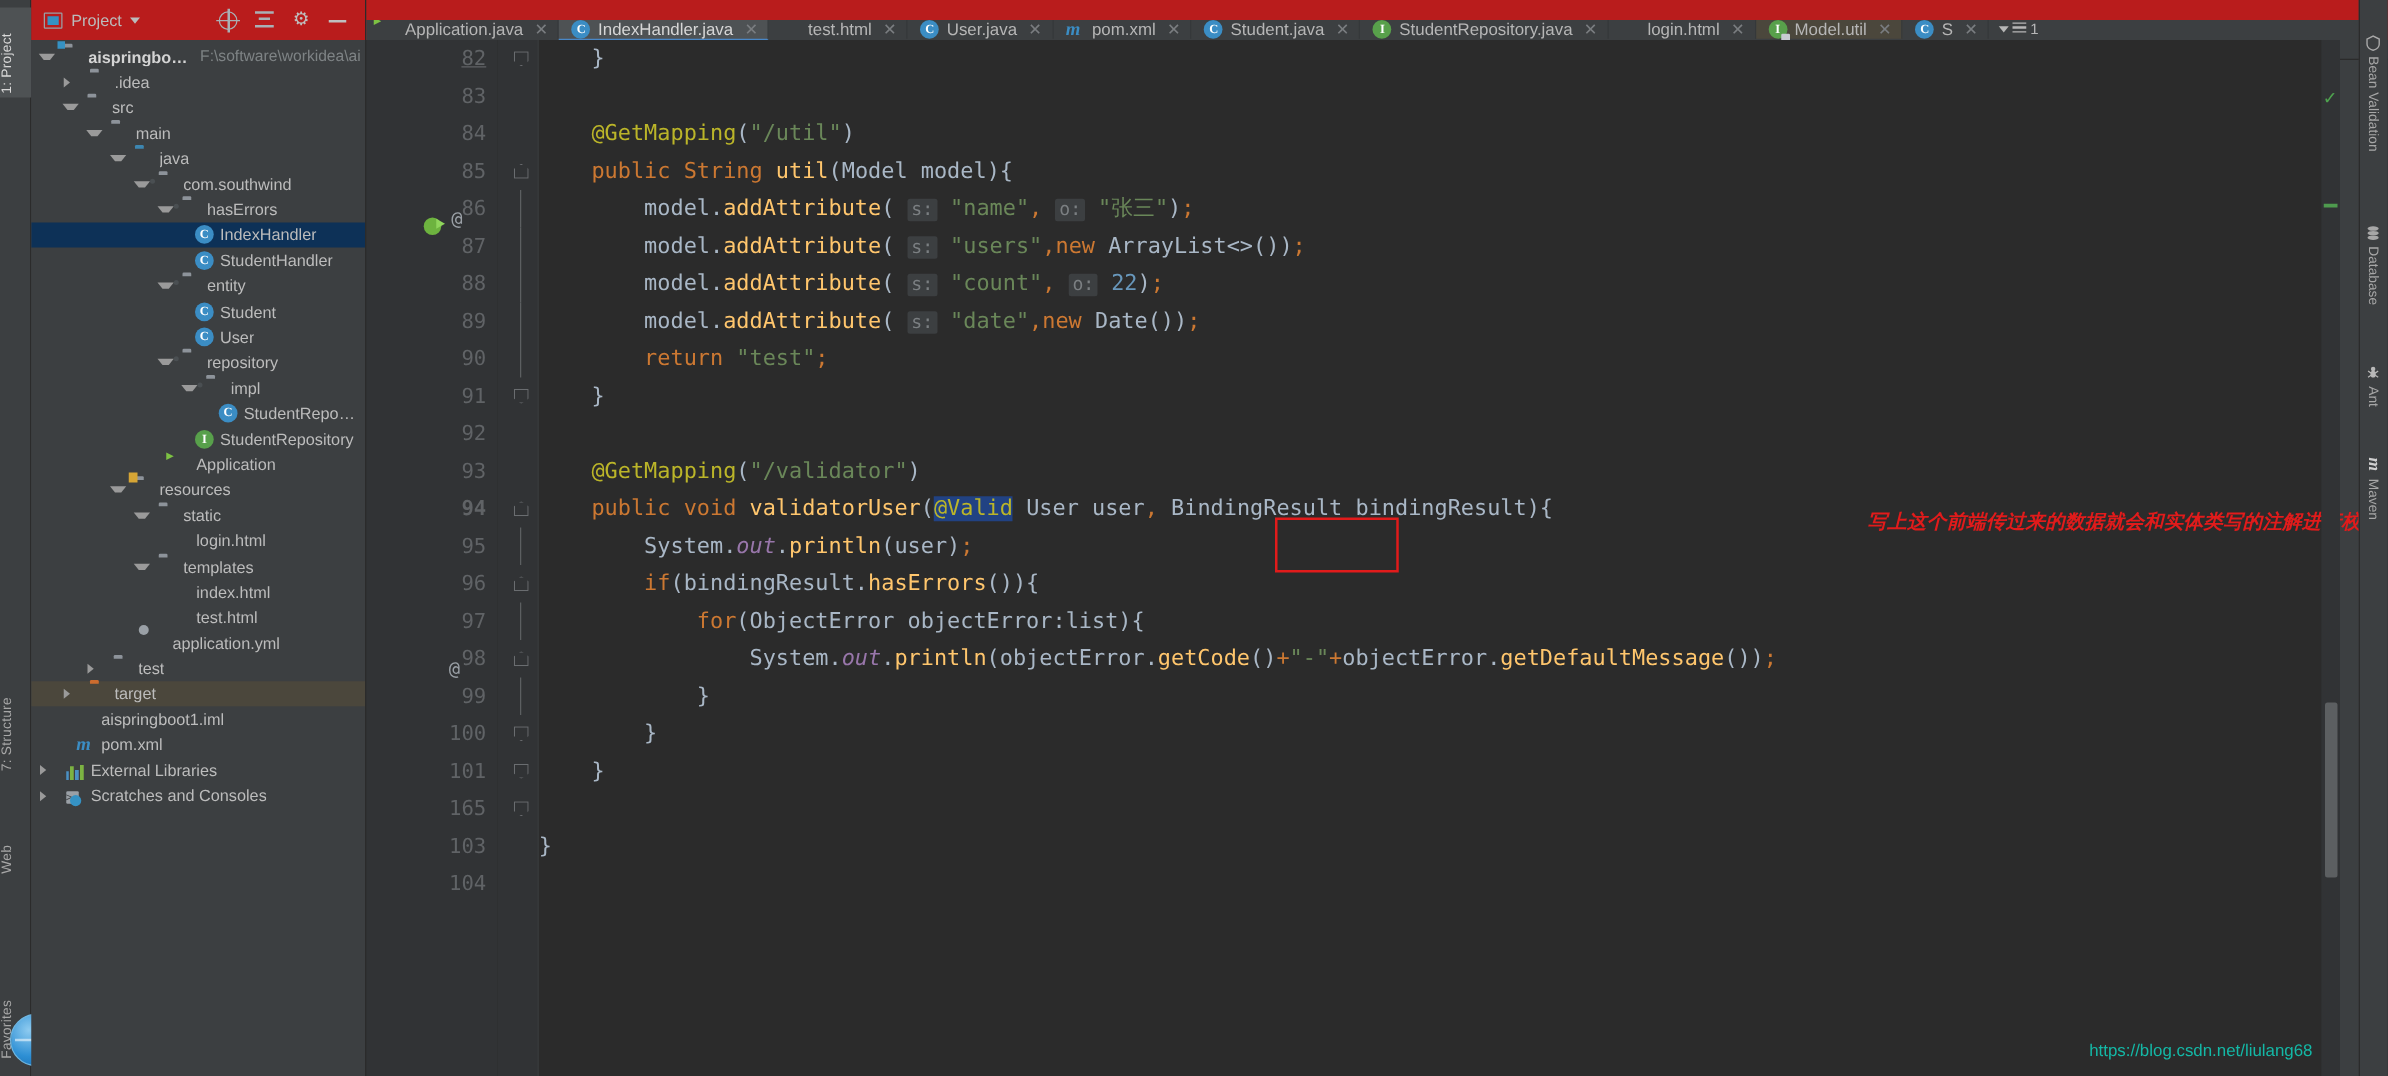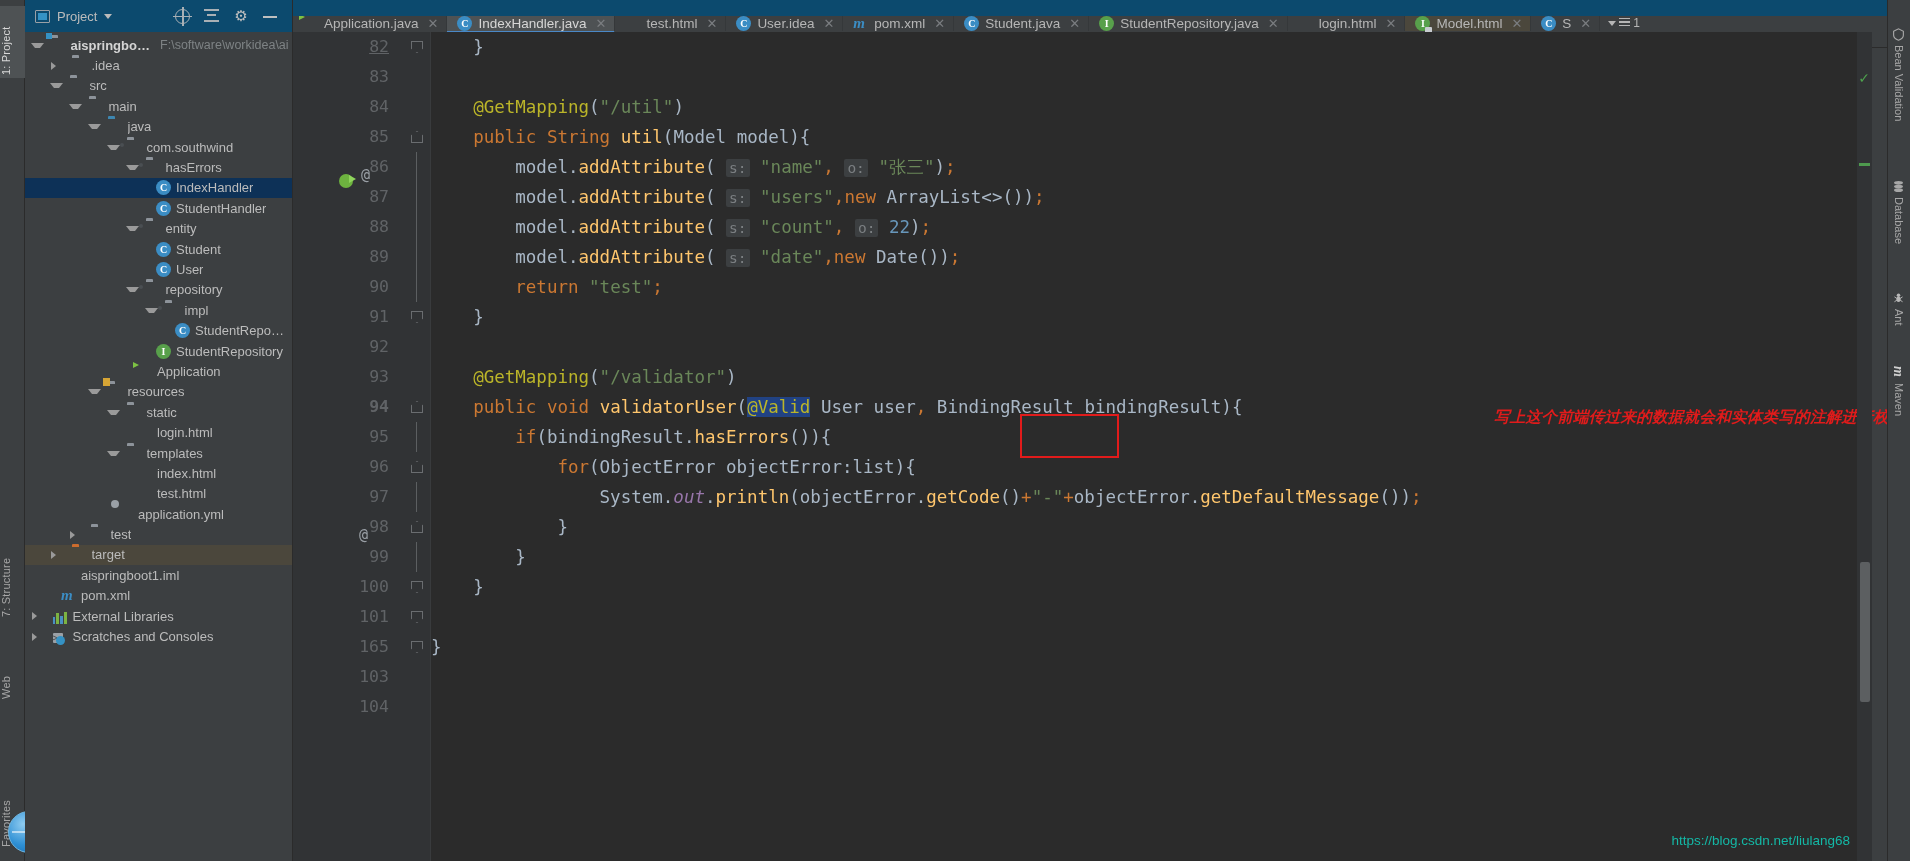--- a/index.html
+++ b/index.html
@@ -20,21 +20,21 @@
     position: absolute; left: 0; width: 25px;
     color: #a7a7a7; font-size: 11px;
     writing-mode: vertical-rl; text-orientation: mixed;
     white-space: nowrap; letter-spacing: .2px;
     padding: 3px 0; text-align: left;
   }
   .vtab.active { background: #4e5254; color: #d8d8d8; }
   .vtab.rot180 { transform: rotate(180deg); }
 
   
-  .topbar { position: absolute; left: 25px; top: 0; right: 0; height: 32px; background: #0c4a6e; }
+  .topbar { position: absolute; left: 25px; top: 0; right: 0; height: 32px; background: #b91c1c; }
   .proj-header {
     position: absolute; left: 0; top: 0; width: 268px; height: 32px;
     display: flex; align-items: center; gap: 7px; padding-left: 10px;
     border-right: 1px solid #2b2b2b;
   }
   .proj-header .label { color: #bbbbbb; font-size: 13px; }
   .ph-icon { width: 15px; height: 13px; border: 1.6px solid #9aa0a6; border-radius: 1px; position: relative; }
   .ph-icon::after { content:''; position:absolute; left:2px; top:2px; right:2px; bottom:2px; background:#3592c4; }
   .caret-dn { width:0;height:0;border-left:4.5px solid transparent;border-right:4.5px solid transparent;border-top:5px solid #bbbbbb; }
   .hdr-btns { position: absolute; left: 150px; top: 0; height: 32px; display: flex; align-items: center; gap: 14px; }
@@ -247,21 +247,21 @@
       </div>
       <div class="etab">
         <span class="fi"><span class="fi-html"></span></span>
         <span>test.html</span>
         <span class="x">✕</span>
       </div>
       <div class="etab">
         <span class="fi">
             <span class="fi-c">C</span>
           </span>
-        <span>User.idea</span>
+        <span>User.java</span>
         <span class="x">✕</span>
       </div>
       <div class="etab">
         <span class="fi"><span class="fi-m">m</span></span>
         <span>pom.xml</span>
         <span class="x">✕</span>
       </div>
       <div class="etab">
         <span class="fi">
             <span class="fi-c">C</span>
@@ -278,21 +278,21 @@
       </div>
       <div class="etab">
         <span class="fi"><span class="fi-html"></span></span>
         <span>login.html</span>
         <span class="x">✕</span>
       </div>
       <div class="etab sel-brown">
         <span class="fi fi-lock">
             <span class="fi-i">I</span>
           </span>
-        <span>Model.html</span>
+        <span>Model.util</span>
         <span class="x">✕</span>
       </div>
       <div class="etab">
         <span class="fi">
             <span class="fi-c">C</span>
           </span>
         <span>S</span>
         <span class="x">✕</span>
       </div>
       <div class="tab-extra">
@@ -611,20 +611,21 @@
           <div class="ln">    <span class="kw">public</span> <span class="kw">String</span> <span class="meth">util</span>(<span class="plain">Model</span> <span class="plain">model</span>){</div>
           <div class="ln">        <span class="plain">model</span>.<span class="meth">addAttribute</span>( <span class="hint">s:</span> <span class="str">"name"</span><span class="kw2">,</span> <span class="hint">o:</span> <span class="str">"张三"</span>)<span class="kw2">;</span></div>
           <div class="ln">        <span class="plain">model</span>.<span class="meth">addAttribute</span>( <span class="hint">s:</span> <span class="str">"users"</span><span class="kw2">,</span><span class="kw">new</span> <span class="plain">ArrayList</span>&lt;&gt;())<span class="kw2">;</span></div>
           <div class="ln">        <span class="plain">model</span>.<span class="meth">addAttribute</span>( <span class="hint">s:</span> <span class="str">"count"</span><span class="kw2">,</span> <span class="hint">o:</span> <span class="num">22</span>)<span class="kw2">;</span></div>
           <div class="ln">        <span class="plain">model</span>.<span class="meth">addAttribute</span>( <span class="hint">s:</span> <span class="str">"date"</span><span class="kw2">,</span><span class="kw">new</span> <span class="plain">Date</span>())<span class="kw2">;</span></div>
           <div class="ln">        <span class="kw">return</span> <span class="str">"test"</span><span class="kw2">;</span></div>
           <div class="ln">    }</div>
           <div class="ln">&nbsp;</div>
           <div class="ln">    <span class="anno">@GetMapping</span>(<span class="str">"/validator"</span>)</div>
           <div class="ln">    <span class="kw">public</span> <span class="kw">void</span> <span class="meth">validatorUser</span>(<span class="sel anno">@Valid</span> <span class="plain">User</span> <span class="plain">user</span><span class="kw2">,</span> <span class="plain">BindingResult</span> <span class="plain">bindingResult</span>){</div>
+          <div class="ln">        <span class="plain">System</span>.<span class="fld">out</span>.<span class="meth">println</span>(<span class="plain">user</span>)<span class="kw2">;</span></div>
           <div class="ln">        <span class="kw">if</span>(<span class="plain">bindingResult</span>.<span class="meth">hasErrors</span>()){</div>
           <div class="ln">            <span class="kw">for</span>(<span class="plain">ObjectError</span> <span class="plain">objectError</span>:<span class="plain">list</span>){</div>
           <div class="ln">                <span class="plain">System</span>.<span class="fld">out</span>.<span class="meth">println</span>(<span class="plain">objectError</span>.<span class="meth">getCode</span>()<span class="kw2">+</span><span class="str">"-"</span><span class="kw2">+</span><span class="plain">objectError</span>.<span class="meth">getDefaultMessage</span>())<span class="kw2">;</span></div>
           <div class="ln">            }</div>
           <div class="ln">        }</div>
           <div class="ln">    }</div>
           <div class="ln">&nbsp;</div>
           <div class="ln">}</div>
         </div>
     </div>

